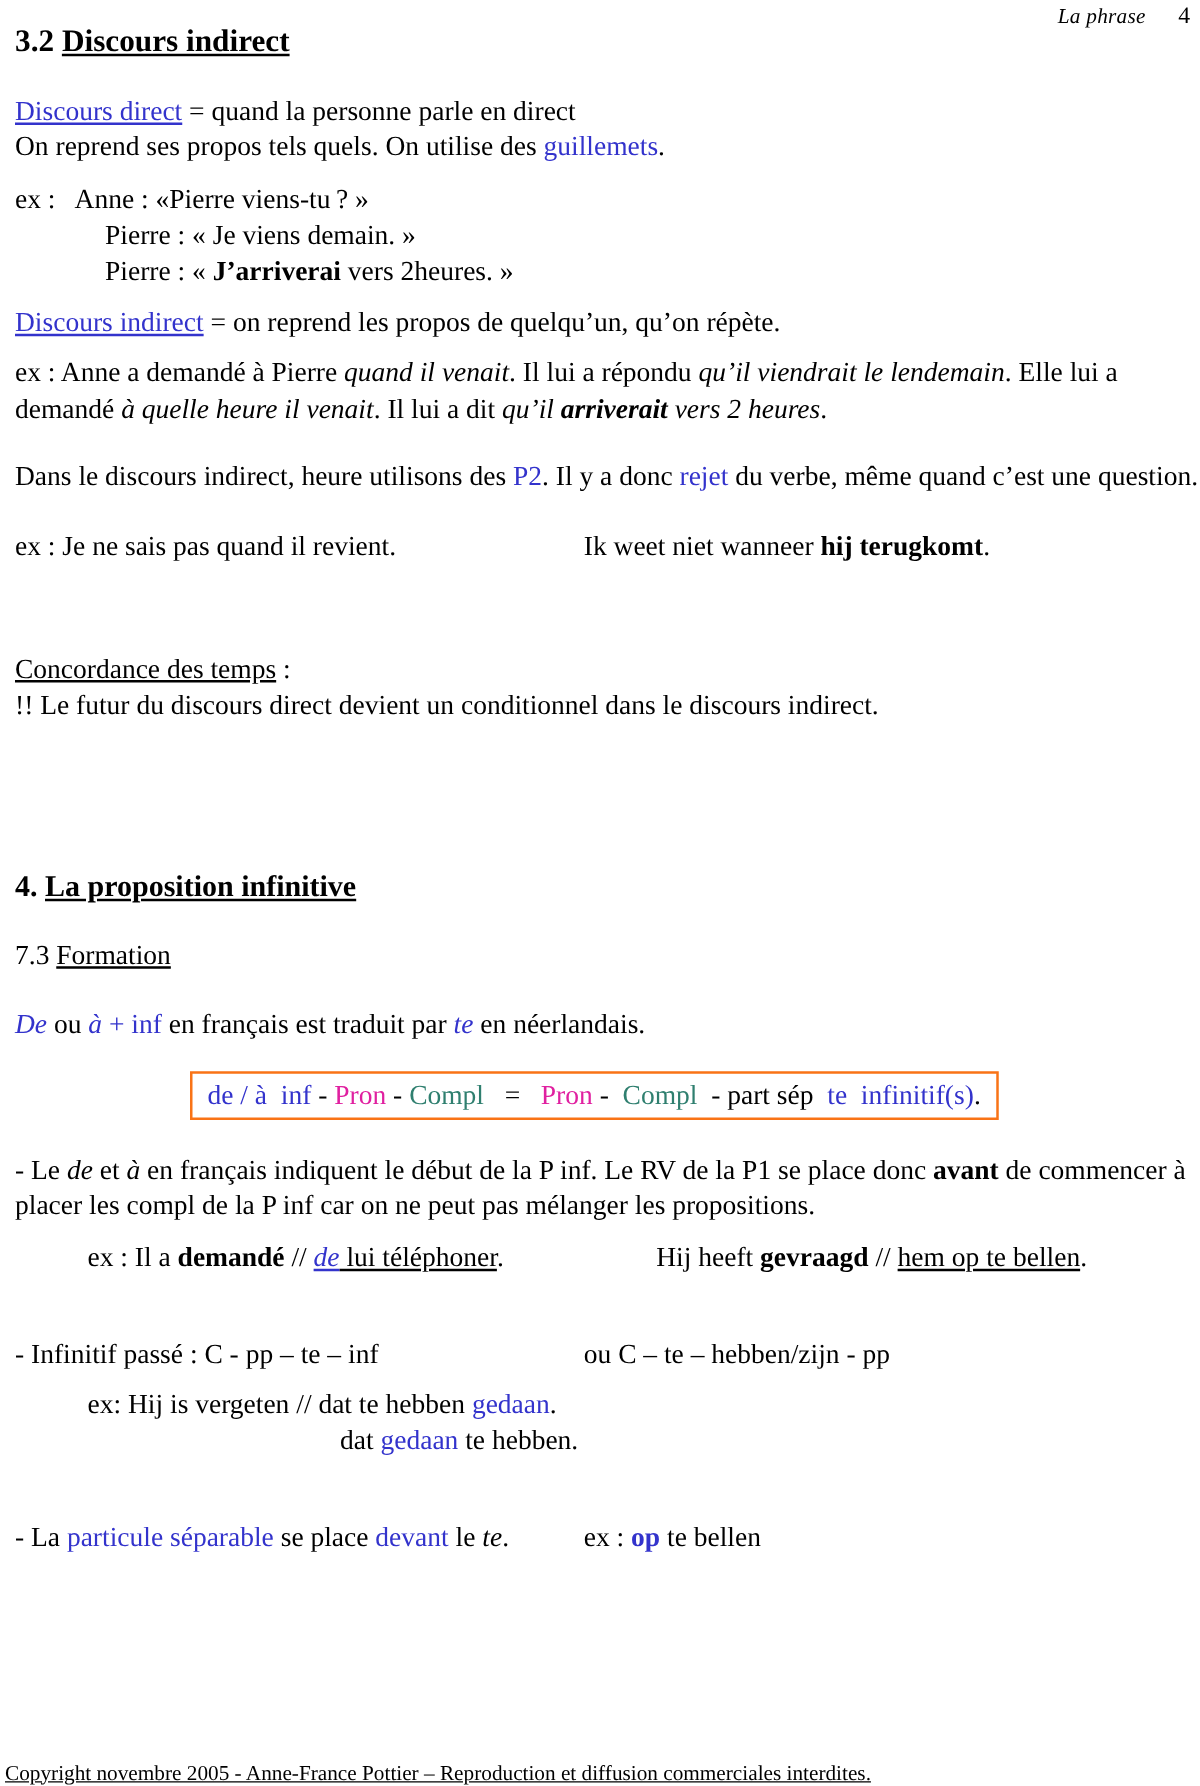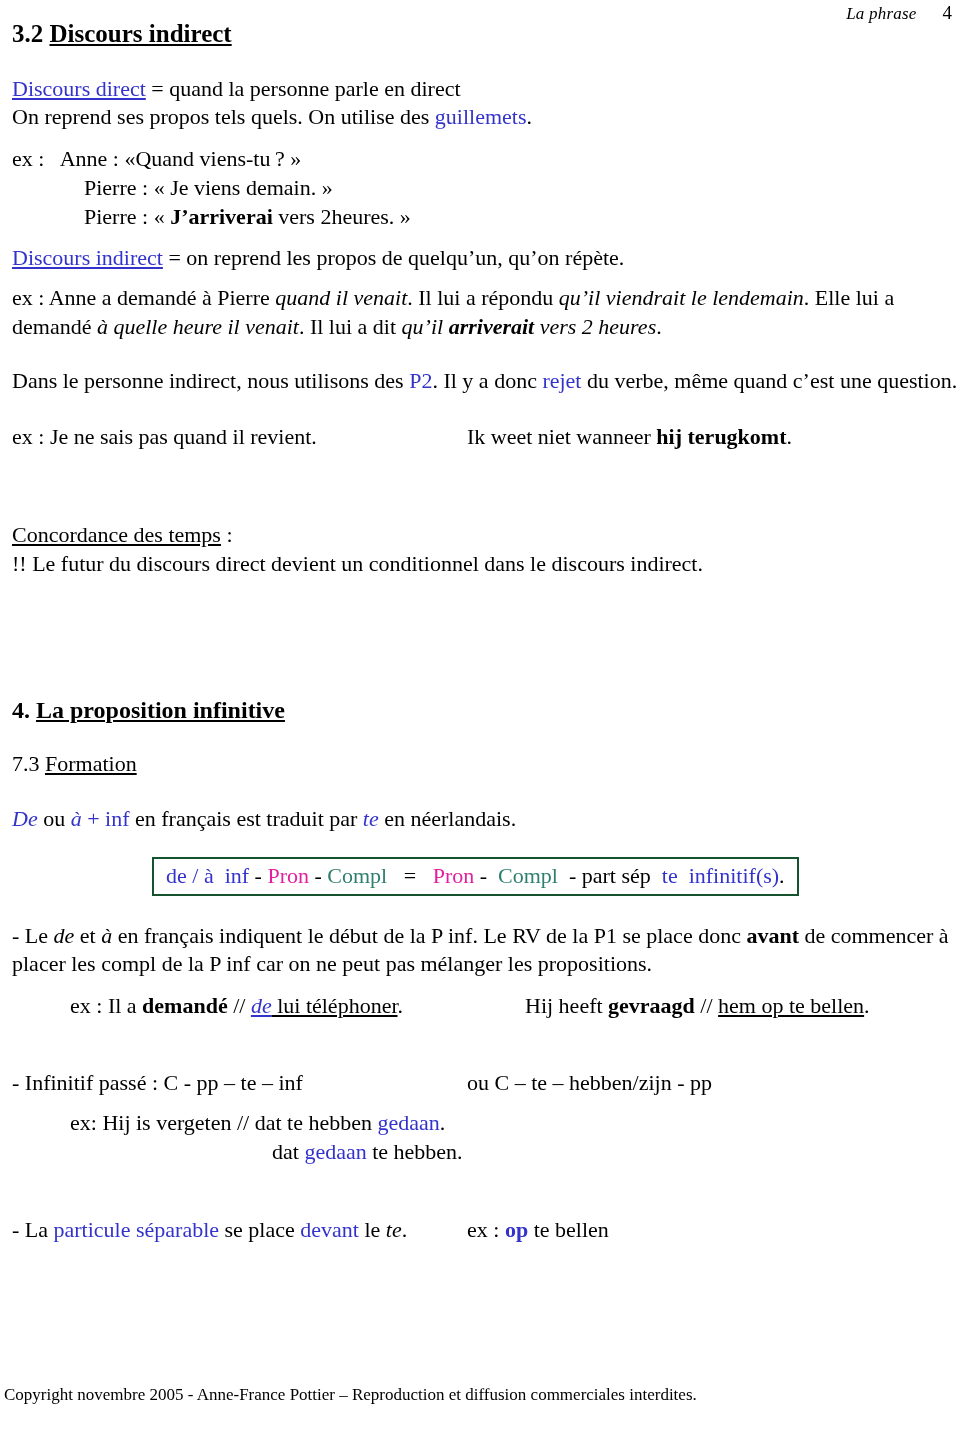--- a/index.html
+++ b/index.html
@@ -98,39 +98,40 @@
   .ex-row .col-l { width: 455px; flex: none; }
   .ex-row .col-r { flex: 1; }
 
   
   .formula-wrap {
     margin-top: 24px;
     padding-left: 140px;
   }
   .formula {
     display: inline-block;
-    border: 2px solid #14532d;
+    border: 2px solid #f97316;
     padding: 3px 12px 4px 12px;
     font-size: 22px;
     line-height: 1.25;
     white-space: pre;
   }
 
   
   .indent-1 { padding-left: 58px; }
   .indent-3 { padding-left: 260px; }
 
   
   .footer {
     position: absolute;
     left: 4px;
-    bottom: 24px;
+    bottom: 0;
     font-size: 17px;
     line-height: 1.2;
     white-space: pre;
+    text-decoration: underline;
   }
 
   .sp-sm { height: 12px; }
   .sp-md { height: 26px; }
   .sp-lg { height: 48px; }
   .sp-xl { height: 70px; }
 </style>
 </head>
 <body>
 
@@ -146,36 +147,36 @@
     <h2 class="h-sub"><span>3.2</span> <span class="u">Discours indirect</span></h2>
 
     <div class="sp-md"></div>
 
     <p class="line"><span class="blue u">Discours direct</span> <span>=  quand la personne parle en direct</span></p>
     <p class="line"><span>On reprend ses propos tels quels. On utilise des </span><span class="blue">guillemets</span><span>.</span></p>
 
     <div class="sp-sm"></div>
 
     <div class="dialog">
-      <span class="dl"><span>ex :</span>   <span>Anne : </span><span>«</span><span>Quand viens-tu ? </span><span>»</span></span>
+      <span class="dl"><span>ex :</span>   <span>Anne : </span><span>«</span><span>Pierre viens-tu ? </span><span>»</span></span>
       <span class="dl dlg-indent"><span>Pierre : </span><span>« </span><span>Je viens demain. </span><span>»</span></span>
       <span class="dl dlg-indent"><span>Pierre : </span><span>« </span><span class="b">J’arriverai</span><span> vers 2heures. </span><span>»</span></span>
     </div>
 
     <div class="sp-sm"></div>
 
     <p class="line"><span class="blue u">Discours indirect</span> <span>= on reprend les propos de quelqu’un, qu’on répète.</span></p>
 
     <div class="sp-sm"></div>
 
     <p class="line"><span>ex : Anne a demandé à Pierre </span><span class="i">quand il venait</span><span>. Il lui a répondu </span><span class="i">qu’il viendrait le lendemain</span><span>. Elle lui a demandé </span><span class="i">à quelle heure il venait</span><span>. Il lui a dit </span><span class="i">qu’il </span><span class="i b">arriverait</span><span class="i"> vers 2 heures</span><span>.</span></p>
 
     <div class="sp-md"></div>
 
-    <p class="line"><span>Dans le personne indirect, nous utilisons des </span><span class="blue">P2</span><span>. Il y a donc </span><span class="blue">rejet</span><span> du verbe, même quand c’est une question.</span></p>
+    <p class="line"><span>Dans le discours indirect, heure utilisons des </span><span class="blue">P2</span><span>. Il y a donc </span><span class="blue">rejet</span><span> du verbe, même quand c’est une question.</span></p>
 
     <div class="sp-md"></div>
 
     <div class="ex-row">
       <div class="col-l">ex : Je ne sais pas quand il revient.</div>
       <div class="col-r"><span>Ik weet niet wanneer </span><span class="b">hij terugkomt</span><span>.</span></div>
     </div>
 
     <div class="sp-xl"></div>
 

